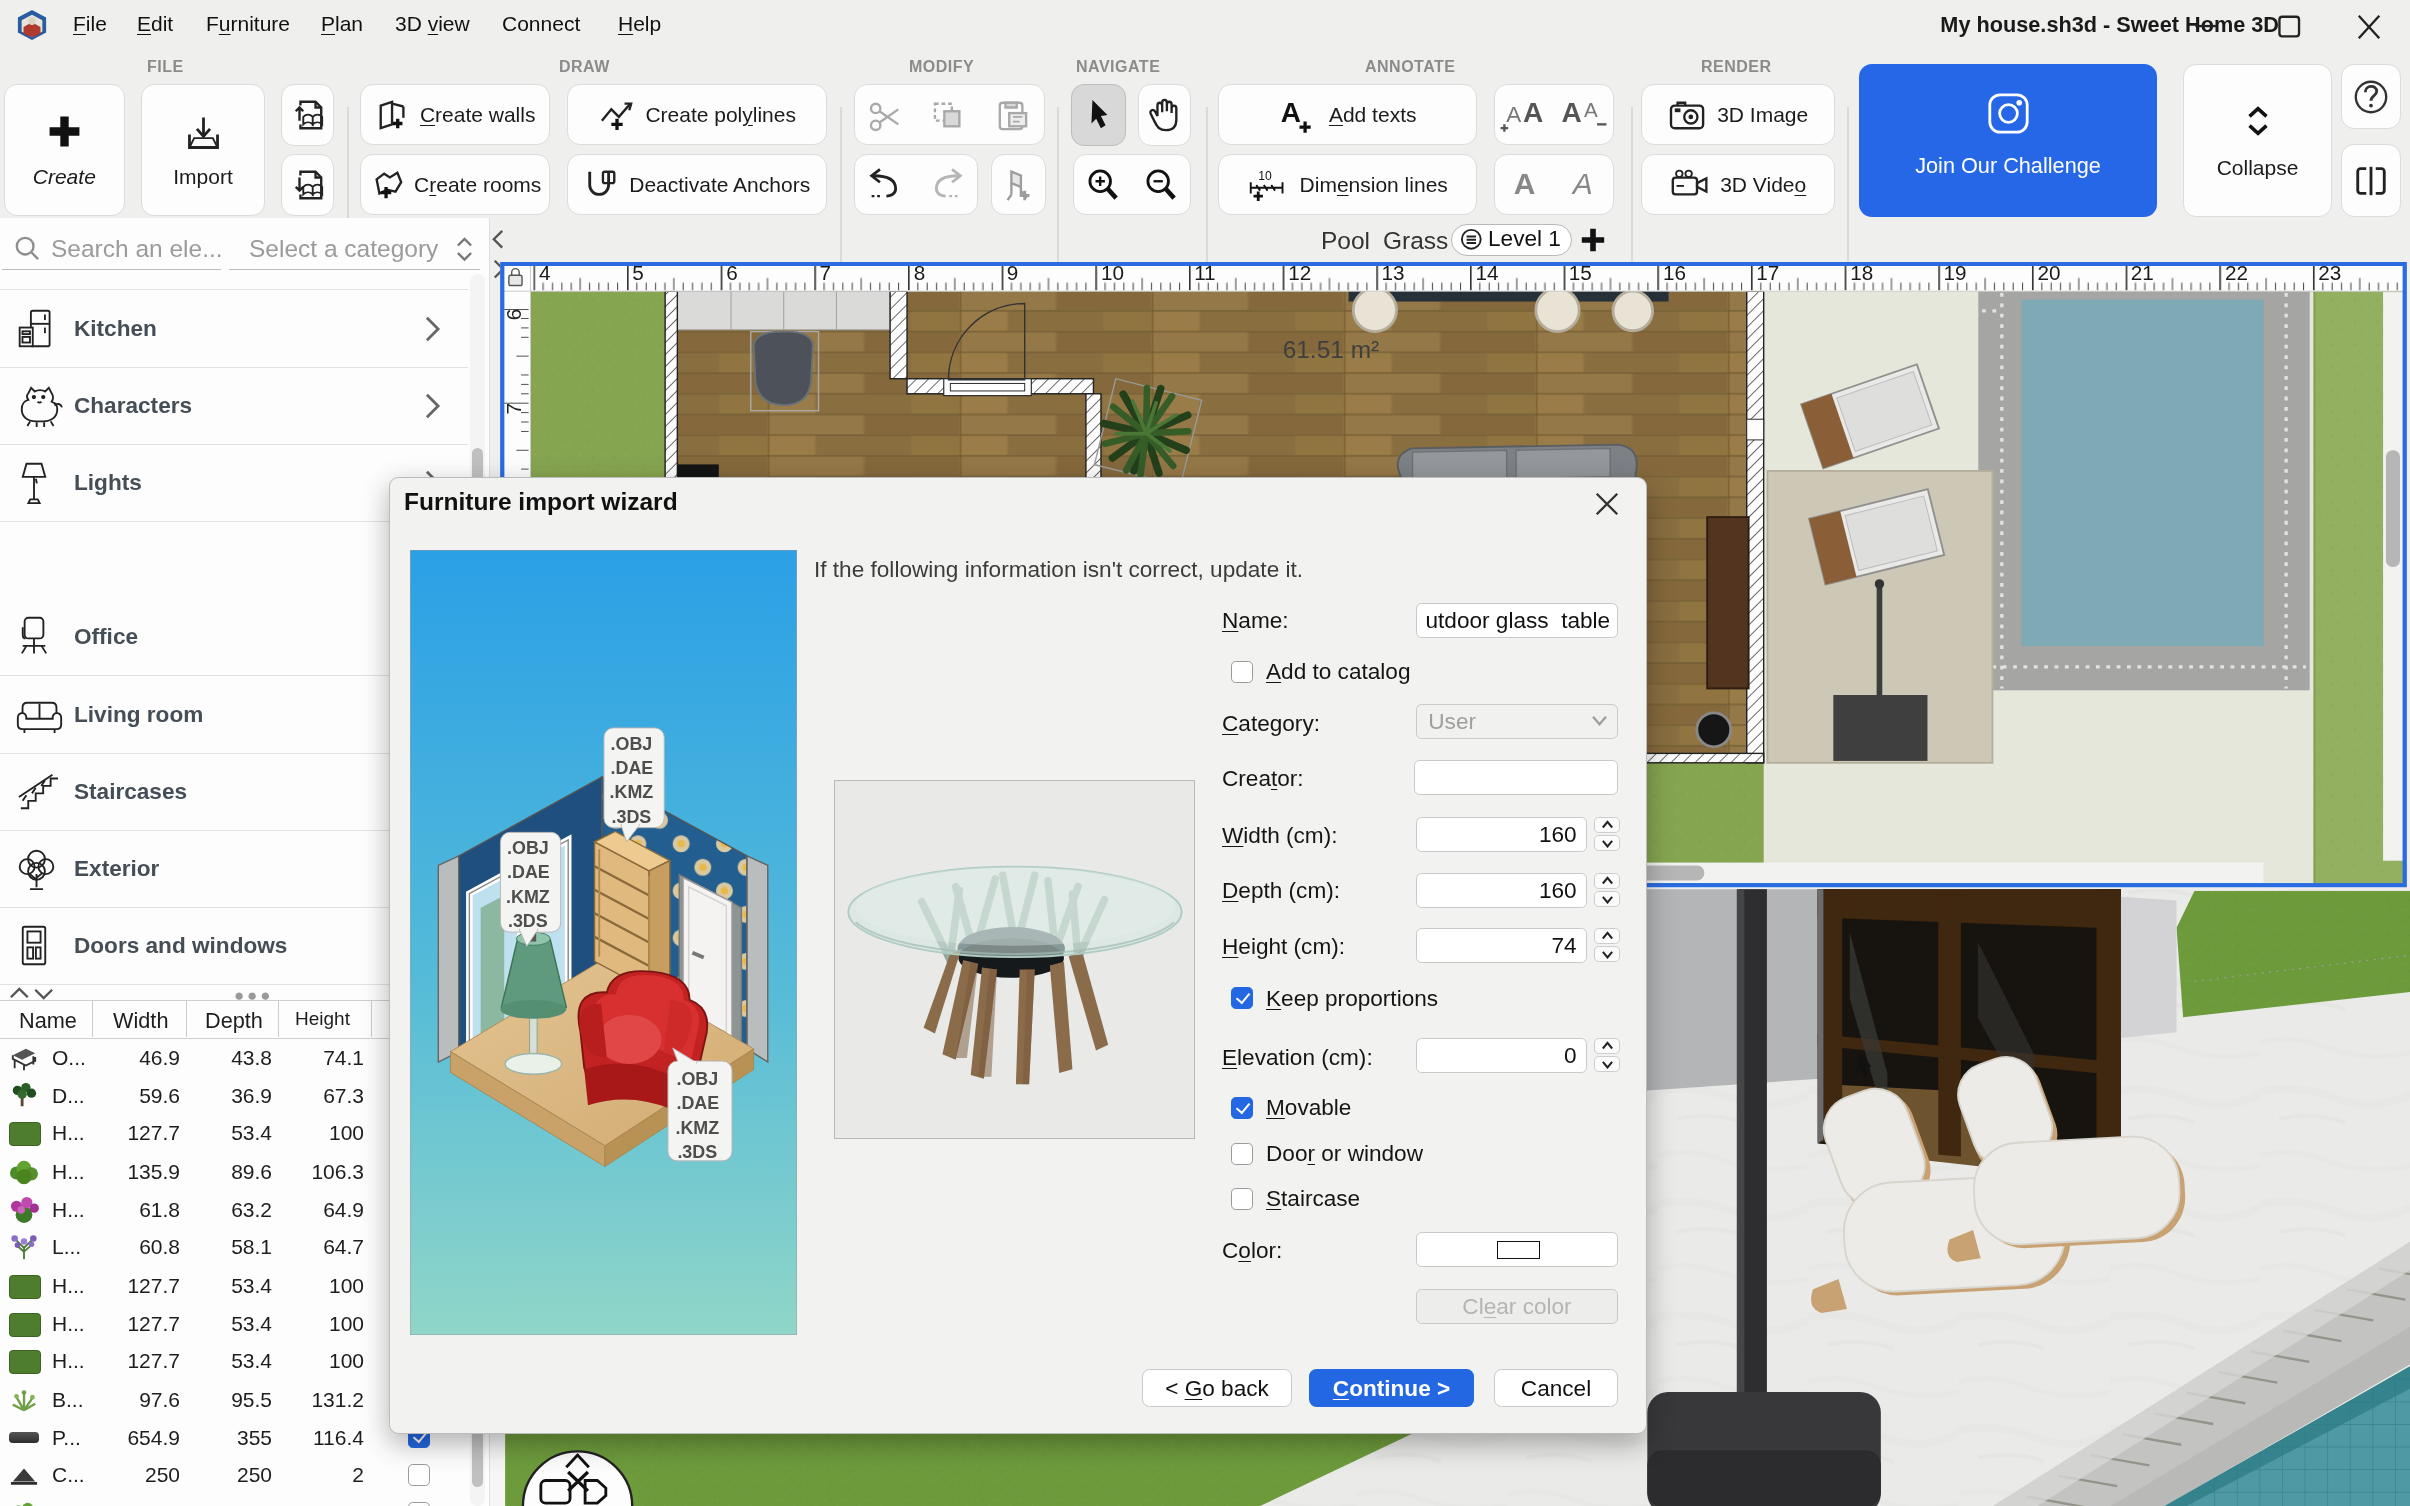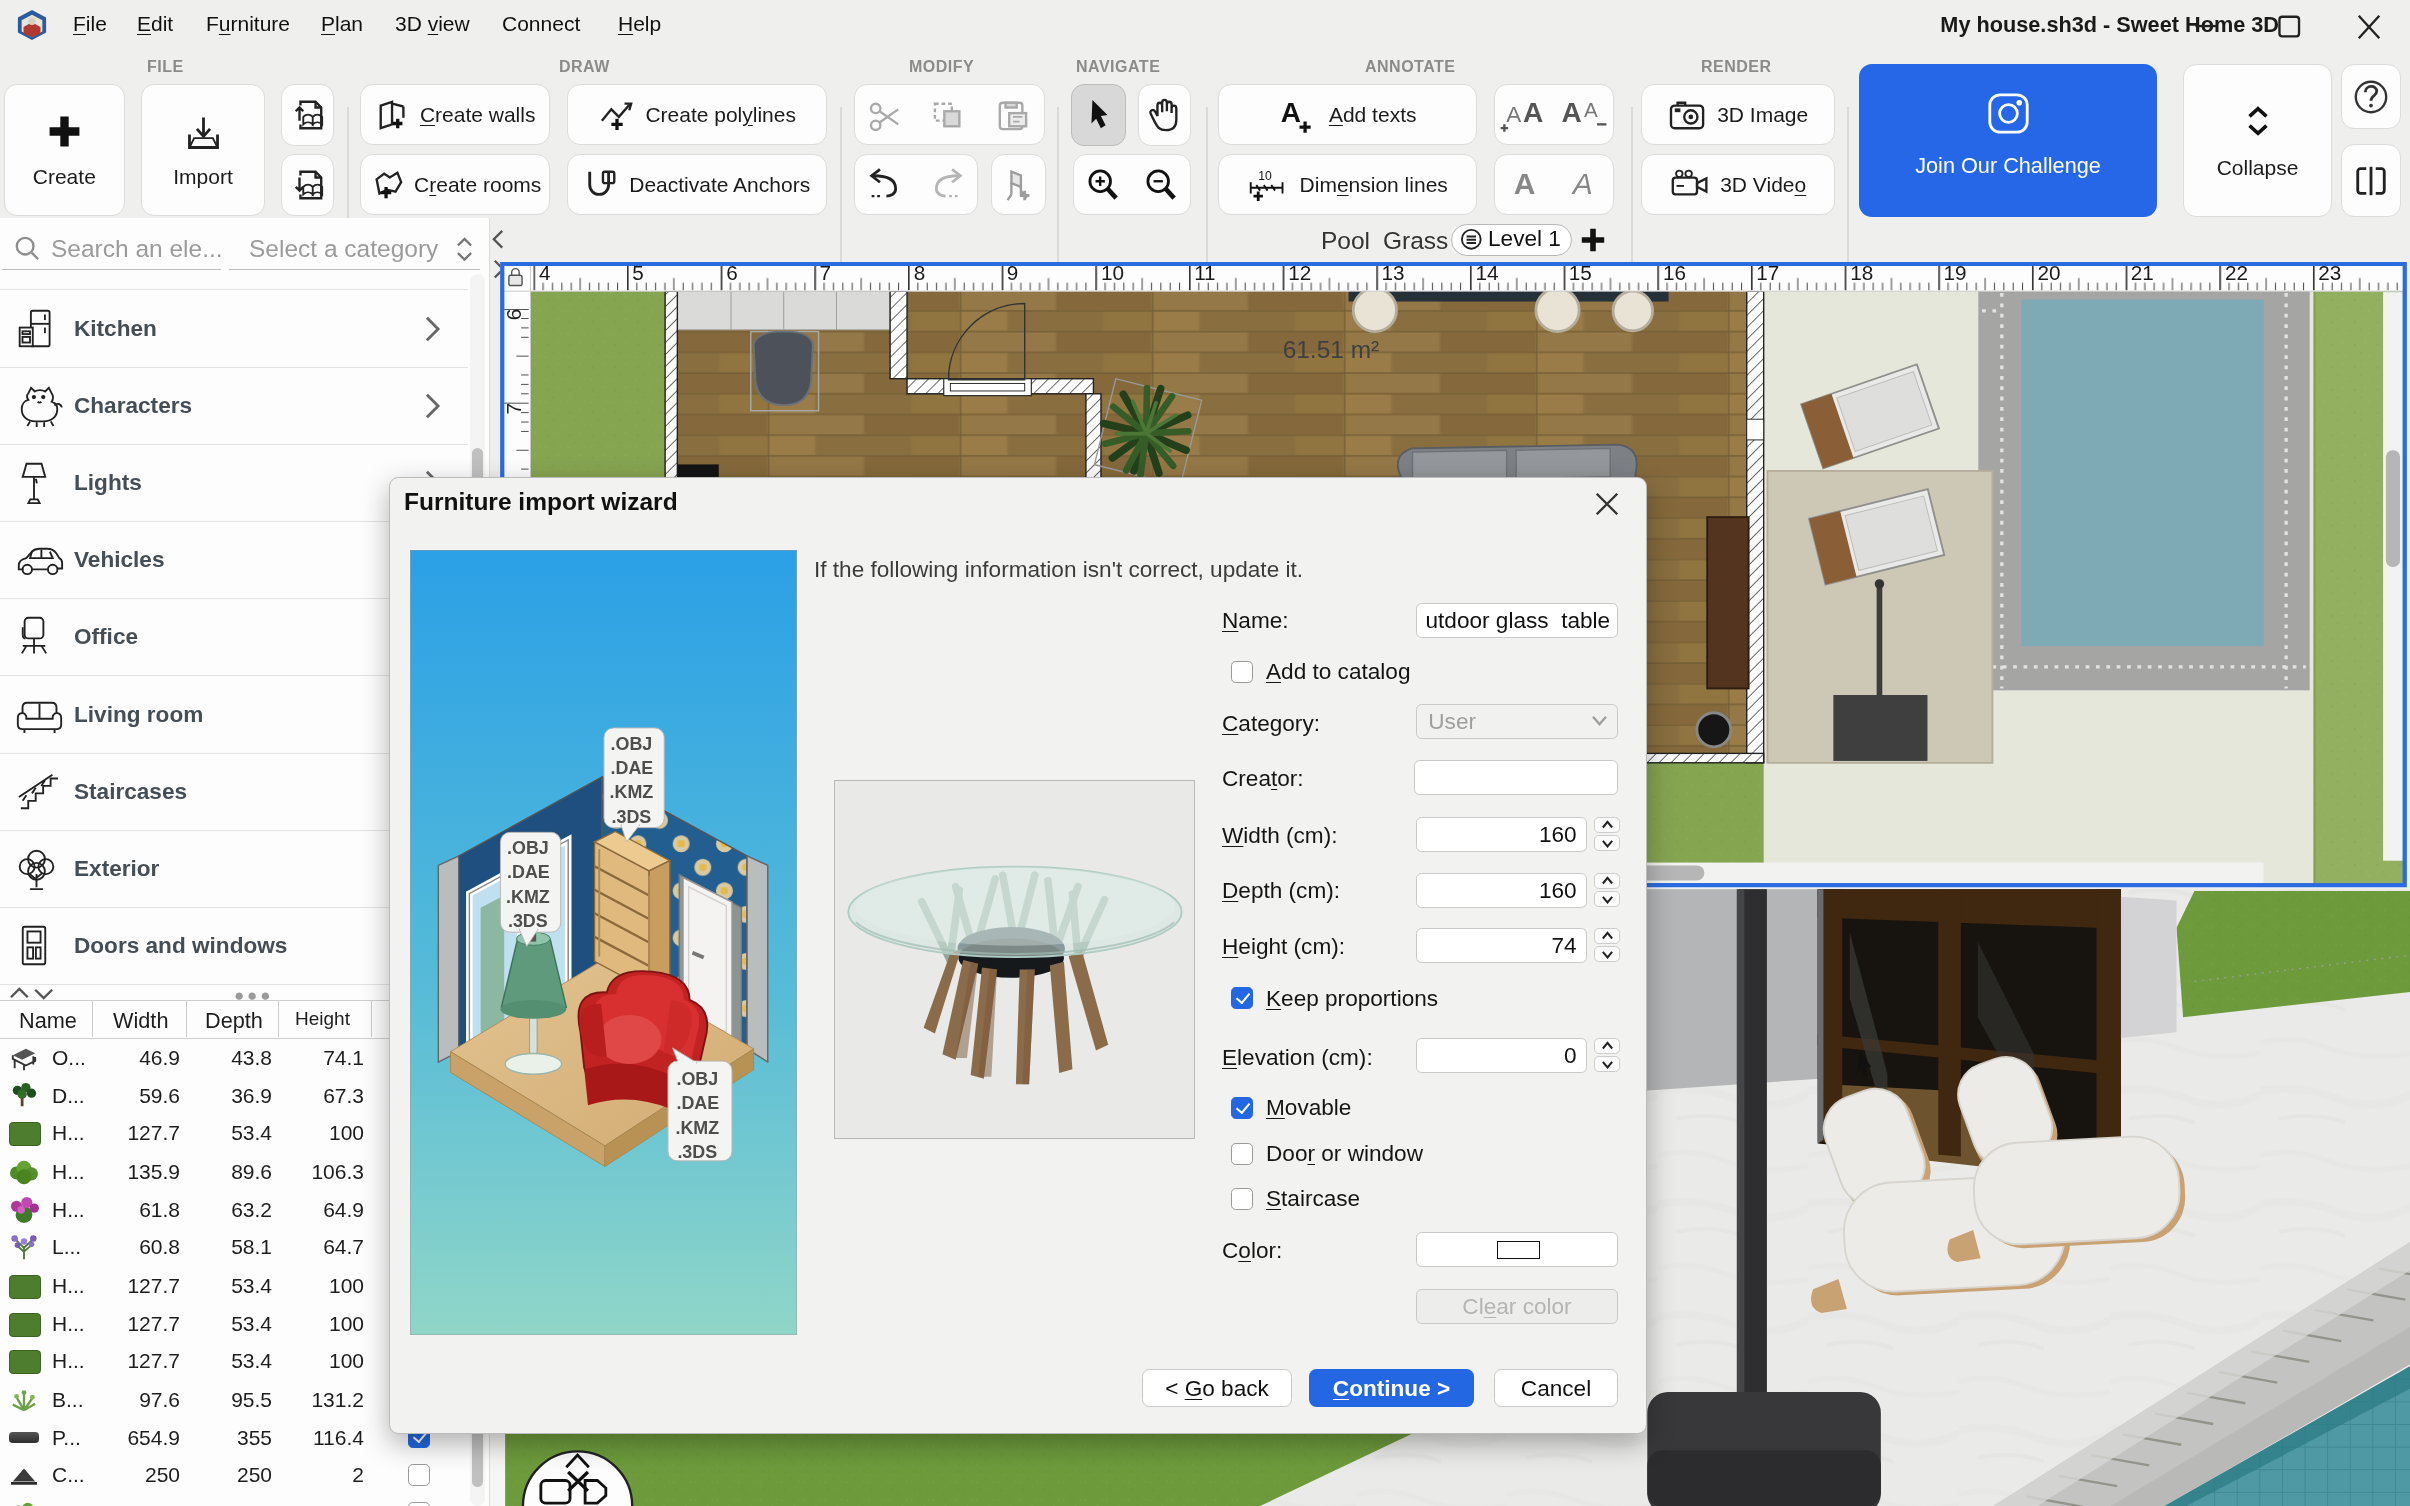--- a/index.html
+++ b/index.html
@@ -61,21 +61,21 @@
   <div class="glabel" style="left:1076px;top:9.4px">NAVIGATE</div>
   <div class="glabel" style="left:1365px;top:9.4px">ANNOTATE</div>
   <div class="glabel" style="left:1701px;top:9.4px">RENDER</div>
   <div class="vsep" style="left:347px"></div>
   <div class="vsep" style="left:840px"></div>
   <div class="vsep" style="left:1057px"></div>
   <div class="vsep" style="left:1206px"></div>
   <div class="vsep" style="left:1631px"></div>
   <div class="vsep" style="left:1847px"></div>
 
-  <div class="tb" style="left:3.8px;top:35px;width:121px;height:132px;flex-direction:column;gap:13px;">
+  <div class="tb" style="left:3.8px;top:35px;width:121px;height:132px;flex-direction:column;gap:13px;font-style:italic;">
     <svg width="41" height="41" viewBox="0 0 44 44">
           <path d="M22 6v32M6 22h32" stroke="#111" stroke-width="9"></path>
         </svg>
     <span>Create</span>
   </div>
   <div class="tb" style="left:141px;top:35px;width:124px;height:132px;flex-direction:column;gap:10px;">
     <svg width="43" height="43" viewBox="0 0 46 46">
           <path d="M23 6v20M16 18l7 8 7-8" stroke="#222" stroke-width="3" fill="none"></path>
           <path d="M8 24v14h30V24" stroke="#222" stroke-width="3" fill="none"></path>
           <path d="M8 38l5-10h20l5 10" stroke="#222" stroke-width="2" fill="none"></path>
@@ -334,31 +334,20 @@
           <g fill="none" stroke="#222" stroke-width="2">
             <path d="M12 4h16l4 14H8z"></path>
             <path d="M20 18v24M14 46h12l-2-4h-8z"></path>
             <path d="M22 20l1 5"></path>
           </g>
         </svg>
     <div class="lbl">Lights</div>
     <svg class="chev" width="19" height="28" viewBox="0 0 20 30">
           <path d="M4 3l12 12L4 27" fill="none" stroke="#666" stroke-width="3"></path>
         </svg>
-  </div>
-  <div class="cat" style="top:303px;height:77px;">
-    <svg class="cicon" width="49" height="38" viewBox="0 0 52 40">
-          <g fill="none" stroke="#222" stroke-width="2">
-            <path d="M4 26c0-4 3-7 8-8l6-7c2-2 4-3 8-3h8c5 0 8 2 10 5l3 5c2 1 3 3 3 5v6h-5M9 30H4v-4M18 30h17"></path>
-            <circle cx="13" cy="30" r="5"></circle>
-            <circle cx="40" cy="30" r="5"></circle>
-            <path d="M18 11l-2 7h24l-3-7M28 9v9"></path>
-          </g>
-        </svg>
-    <div class="lbl">Vehicles</div>
   </div>
   <div class="cat" style="top:380px;height:77px;">
     <svg class="cicon" width="38" height="45" viewBox="0 0 40 48">
           <g fill="none" stroke="#222" stroke-width="2">
             <rect x="10" y="4" width="20" height="22" rx="4"></rect>
             <path d="M20 26v8M8 34h24M12 34l-5 8M28 34l5 8M20 34v8"></path>
             <path d="M8 14v8c0 3 1 4 3 4"></path>
           </g>
         </svg>
     <div class="lbl">Office</div>

